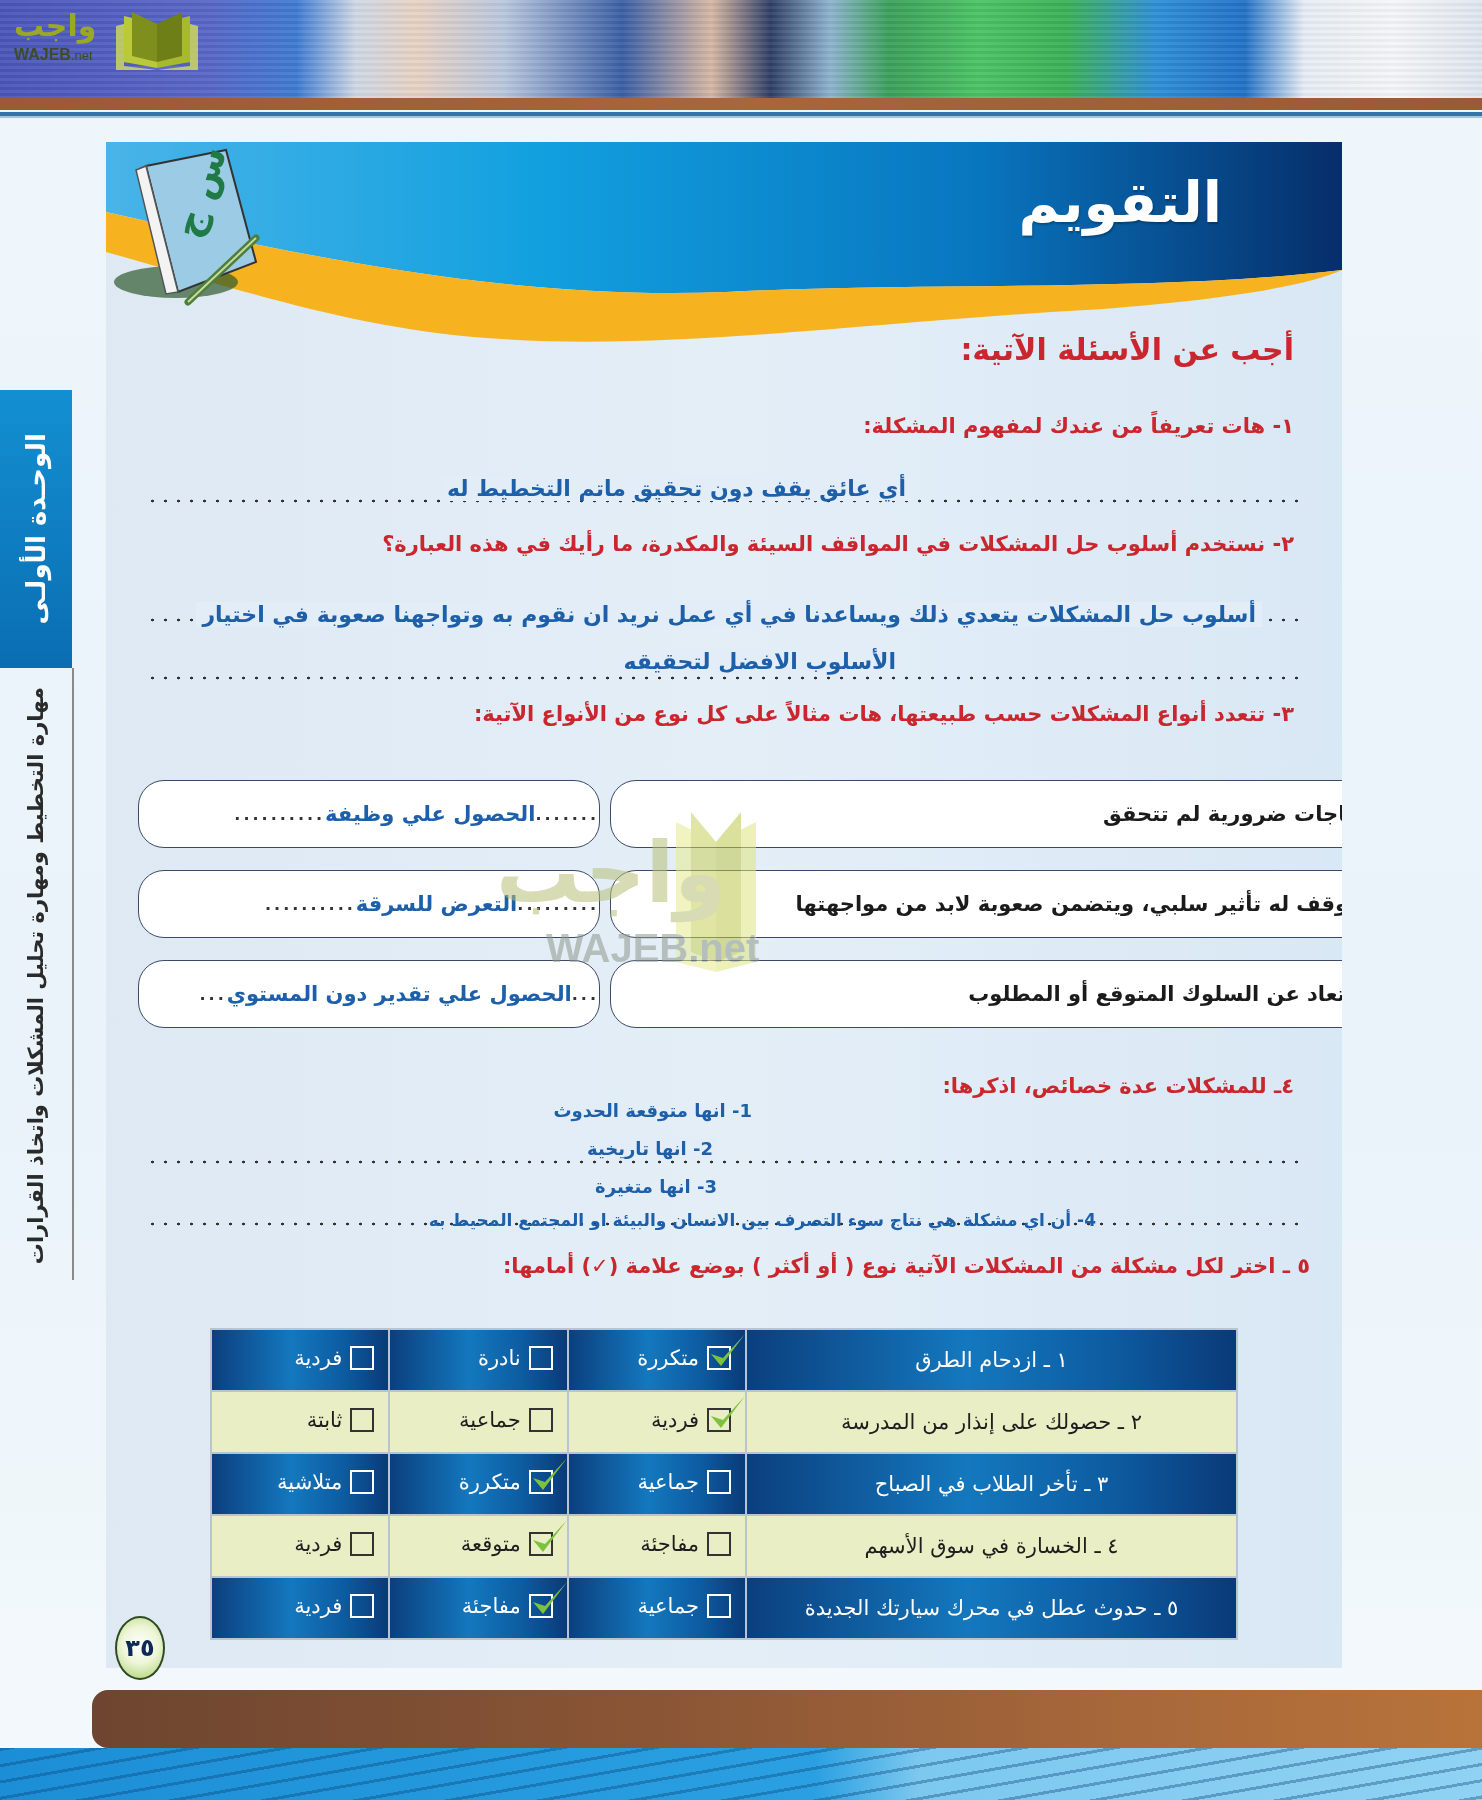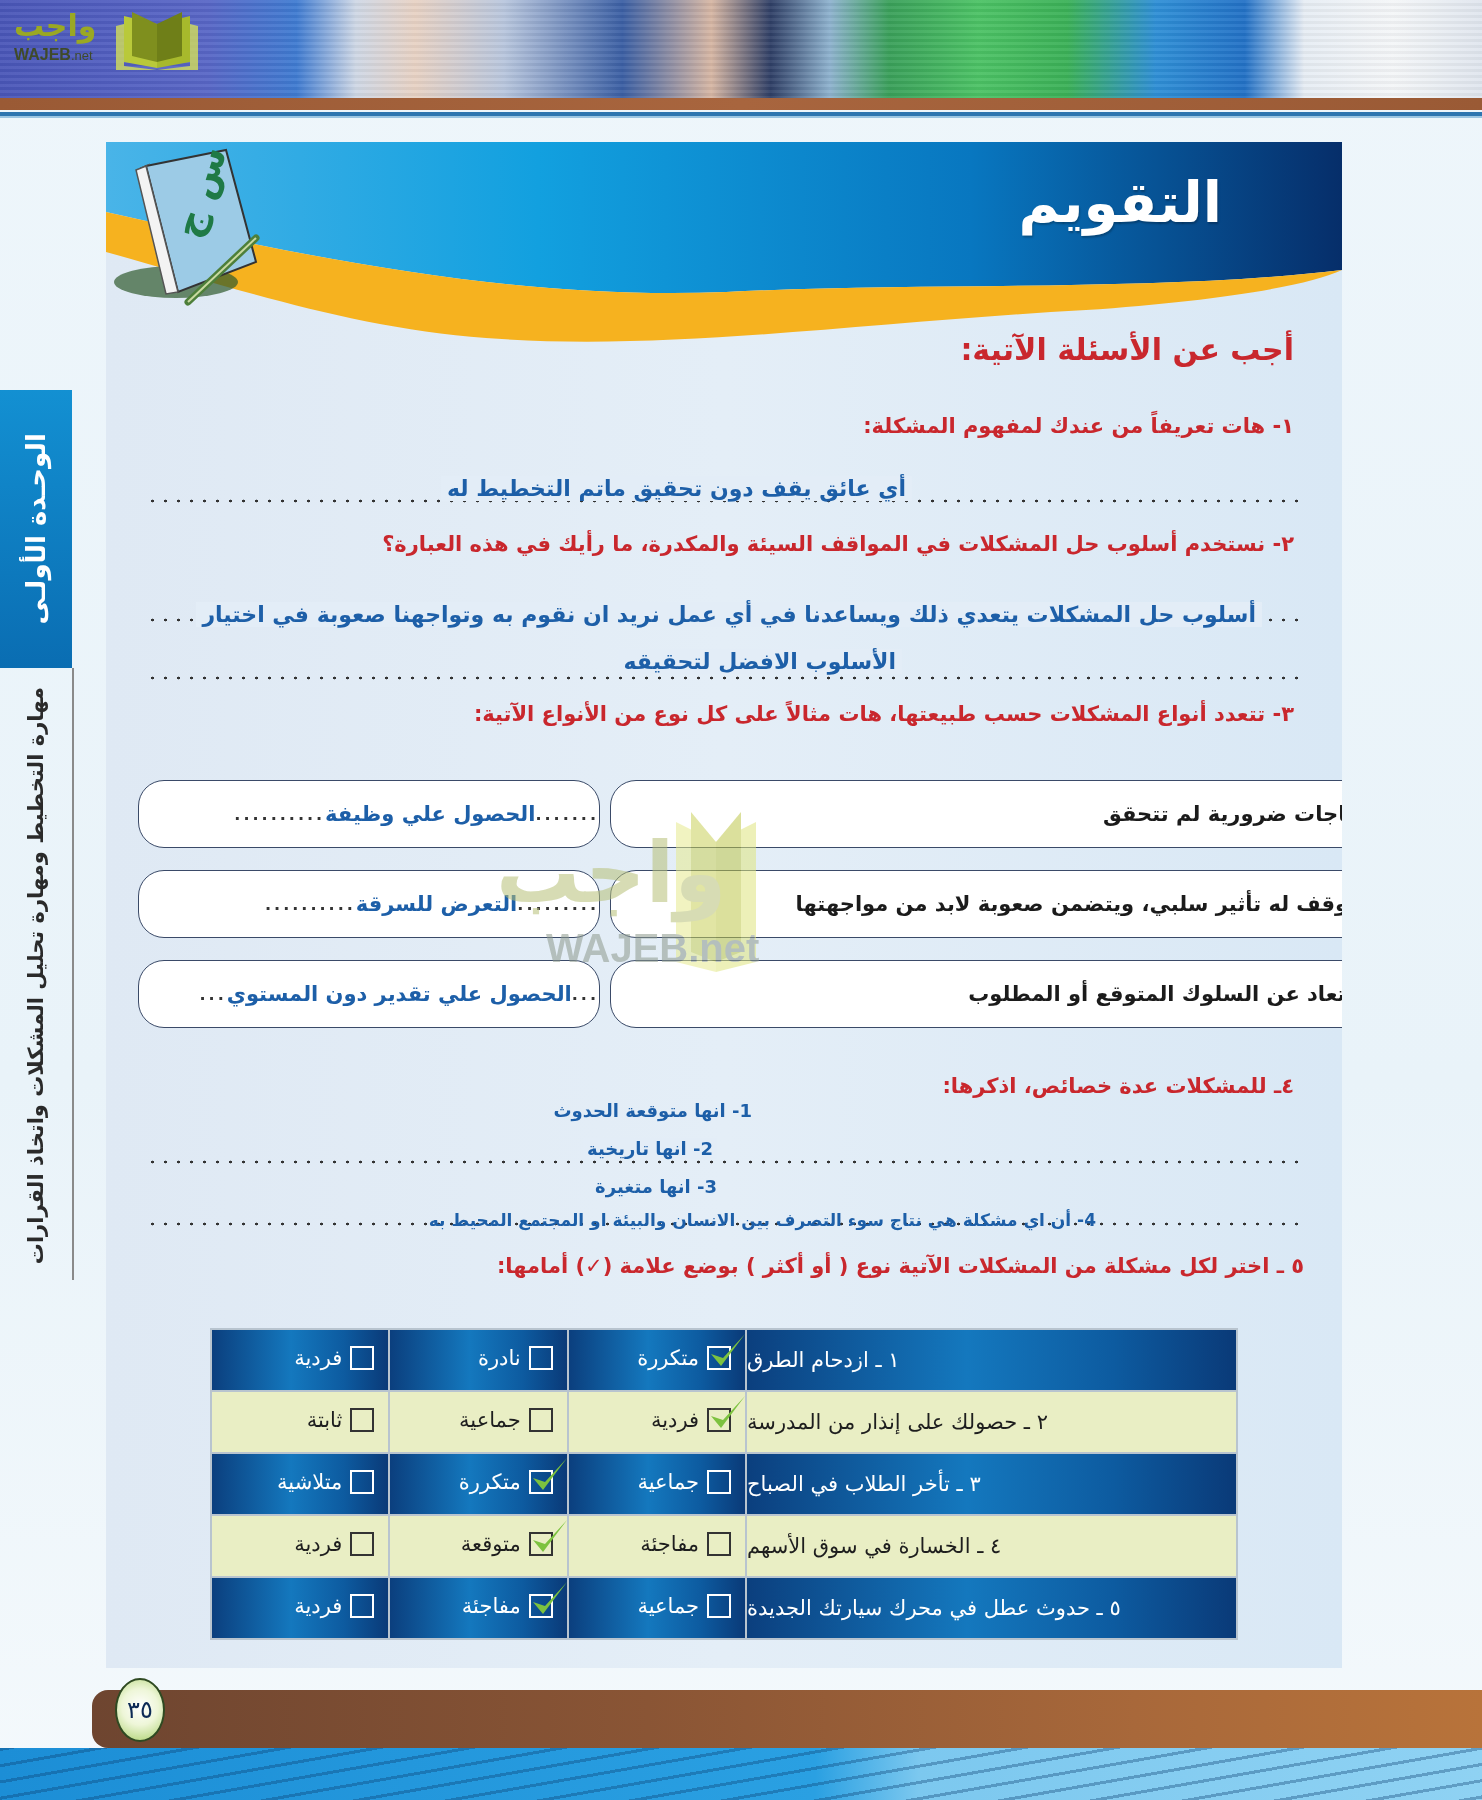--- a/index.html
+++ b/index.html
@@ -126,21 +126,21 @@
 
   
   .q4-ans { position: absolute; color: #1d5fa8; font-size: 18px; font-weight: bold; direction: rtl; white-space: nowrap; }
 
   
   .q5-table {
     position: absolute; left: 104px; top: 1186px; width: 1028px; border-collapse: collapse;
     direction: rtl; border: 2px solid #b8c4cf;
   }
   .q5-table td { border: 2px solid #b8c4cf; height: 62px; font-size: 21px; font-family: "DejaVu Serif", serif; }
-  .q5-table td.problem { width: 490px; text-align: left; }
+  .q5-table td.problem { width: 490px; text-align: center; }
   .q5-table td.opt { width: 178px; padding-right: 14px; text-align: right; }
   .row-blue td { background: linear-gradient(90deg, #0b3f7e 0%, #1478be 45%, #0d5ba0 75%, #0a3a78 100%); color: #fff; }
   .row-blue td.opt:first-of-type { }
   .row-cream td { background: #e9eec4; color: #1e1e1e; }
 
   .opt-wrap { display: inline-flex; align-items: center; gap: 8px; position: relative; }
   .chk {
     width: 24px; height: 24px; border: 2px solid #fff; display: inline-block; position: relative; flex: none;
   }
   .row-cream .chk { border-color: #333; }
@@ -152,25 +152,25 @@
     border-radius: 16px 0 0 16px;
     background: linear-gradient(90deg, #6e4530 0%, #8a5535 40%, #a8683a 75%, #b8733a 100%);
   }
   .footer-wave {
     position: absolute; left: 0; top: 1748px; width: 1482px; height: 52px;
     background:
       repeating-linear-gradient(170deg, rgba(10,60,110,0.35) 0 3px, transparent 3px 16px),
       linear-gradient(90deg, #1c8ed6 0%, #2aa0e2 55%, #7cc8ef 62%, #8fd2f3 100%);
   }
   .page-num {
-    position: absolute; left: 115px; top: 1678px; width: 50px; height: 64px; border-radius: 50%;
+    position: absolute; left: 115px; top: 1616px; width: 50px; height: 64px; border-radius: 50%;
     background: radial-gradient(circle at 50% 45%, #ffffff 0%, #eef6d8 45%, #a9cf6a 100%);
     border: 2px solid #2f4a22;
     display: flex; align-items: center; justify-content: center;
-    color: #0d2a55; font-weight: normal; font-size: 24px;
+    color: #0d2a55; font-weight: bold; font-size: 24px;
   }
 </style>
 </head>
 <body>
 
 <div class="top-banner"></div>
 <div class="top-brown"></div>
 <div class="top-rule"></div>
 <div class="top-rule2"></div>
 
@@ -273,21 +273,21 @@
   </svg>
 
   <div class="q-heading" style="top:932px; right:48px;">٤ـ للمشكلات عدة خصائص، اذكرها:</div>
   <div class="q4-ans" style="right:590px; top:958px;">1-  انها متوقعة الحدوث</div>
   <div class="answer-line" style="top:1018px;"></div>
   <div class="q4-ans" style="right:625px; top:996px; background:#e3edf7; padding:0 4px;">2-  انها تاريخية</div>
   <div class="q4-ans" style="right:625px; top:1034px;">3-  انها متغيرة</div>
   <div class="answer-line" style="top:1080px;"></div>
   <div class="q4-ans" style="right:246px; top:1068px; font-size:17px;">4- أن اي مشكلة هي نتاج سوء التصرف بين الانسان والبيئة او المجتمع المحيط به</div>
 
-  <div class="q-heading" style="top:1112px; right:38px;margin-left:16px;">٥ ـ اختر لكل مشكلة من المشكلات الآتية نوع ( أو أكثر ) بوضع علامة (✓) أمامها:</div>
+  <div class="q-heading" style="top:1112px; right:32px;margin-left:16px;">٥ ـ اختر لكل مشكلة من المشكلات الآتية نوع ( أو أكثر ) بوضع علامة (✓) أمامها:</div>
 
   <table class="q5-table">
     <tbody>
 
       <tr class="row-blue">
         <td class="problem">١ ـ ازدحام الطرق</td>
         <td class="opt">
           <span class="opt-wrap">
               <span class="chk">
                 <svg class="tick" viewBox="0 0 44 44">

